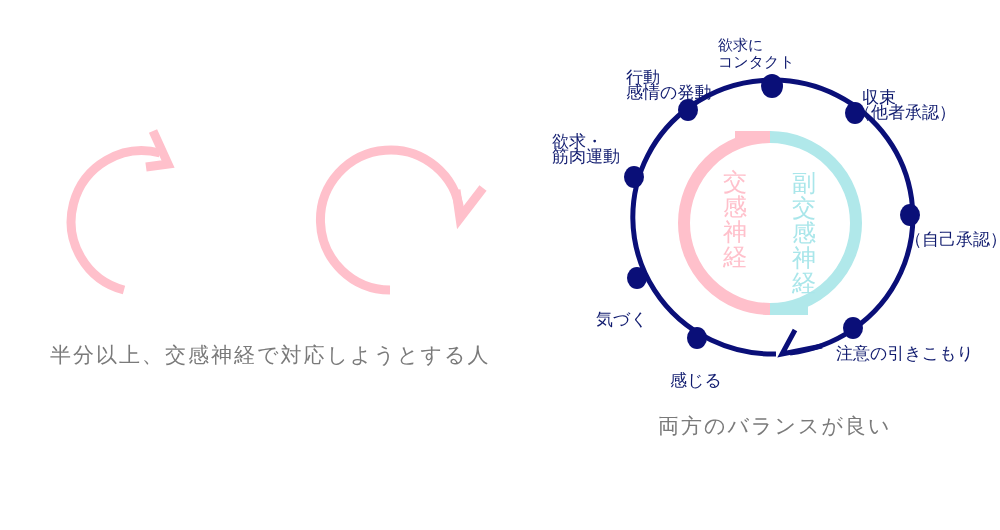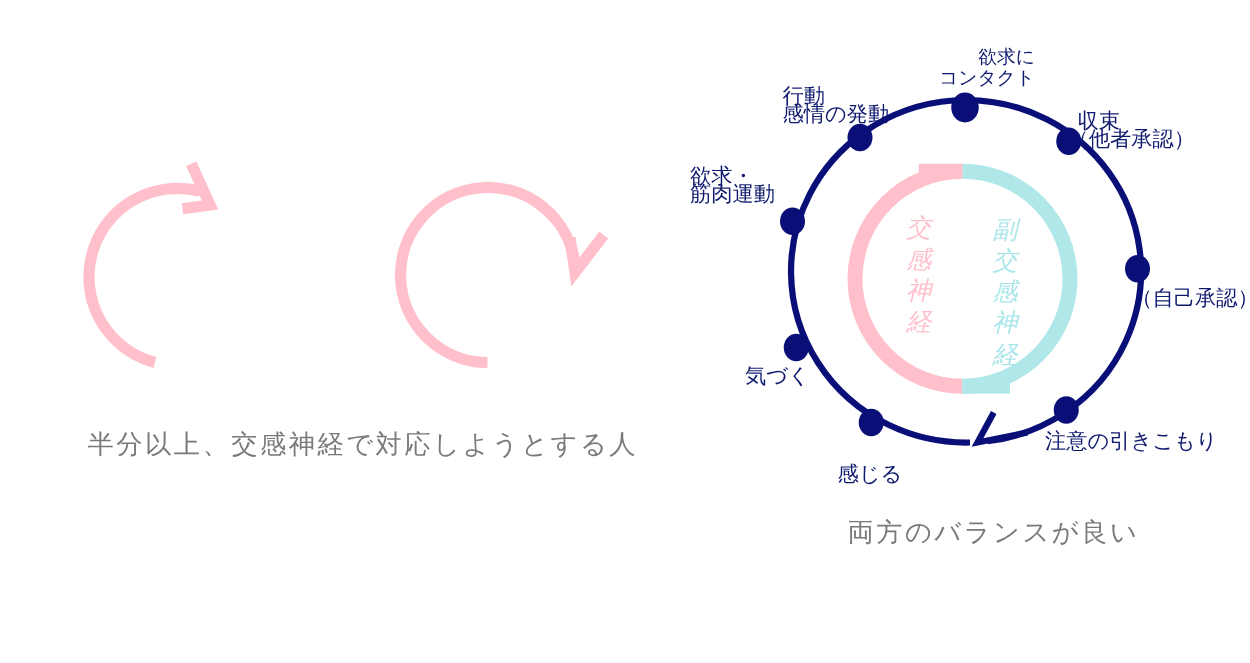--- a/index.html
+++ b/index.html
@@ -1,22 +1,22 @@
 <!DOCTYPE html>
 <html><head>
 <meta charset="utf-8">
 <style>
   html, body { margin:0; padding:0; background:#ffffff; }
   body { width:1000px; height:530px; position:relative; overflow:hidden;
          font-family:"DejaVu Sans","Liberation Sans",sans-serif; }
   svg.canvas { position:absolute; left:0; top:0; }
-  .caption { position:absolute; color:#7a7a7a; font-size:21px; letter-spacing:2px; white-space:nowrap;margin-left:20px; }
+  .caption { position:absolute; color:#7a7a7a; font-size:21px; letter-spacing:2px; white-space:nowrap; }
   .lbl { position:absolute; color:#0f1a6e; font-size:17px; line-height:15px; white-space:nowrap; }
-  .lbl-big { font-size:15px; line-height:17px; text-align:right; }
-  .vtext { position:absolute; font-size:20px; line-height:25px; width:24px; text-align:center;font-style:italic; }
+  .lbl-big { font-size:15px; line-height:17px; text-align:left; }
+  .vtext { position:absolute; font-size:24px; line-height:25px; width:24px; text-align:center; }
 </style>
 </head>
 <body>
 
 <svg class="canvas" width="1000" height="530" viewBox="0 0 1000 530">
 
   <g fill="none" stroke="#ffc0cb" stroke-width="9" stroke-linejoin="miter">
     <path d="M124,290 A70,70 0 0 1 160,153"></path>
     <path d="M153,131 L168,164 L146,167"></path>
   </g>
@@ -70,21 +70,21 @@
 </div>
 <div class="lbl" style="left:913px; top:233px;">
   <div style="margin-left:-8px;font-family:Liberation Mono, monospace;">（自己承認）</div>
 </div>
 <div class="lbl" style="left:836px; top:346px;">
   <div>注意の引きこもり</div>
 </div>
 <div class="lbl" style="left:670px; top:373px;">
   <div>感じる</div>
 </div>
-<div class="lbl" style="left:596px; top:294px;">
+<div class="lbl" style="left:596px; top:312px;">
   <div>気づく</div>
 </div>
 <div class="lbl" style="left:552px; top:134px;">
   <div>欲求・</div>
   <div>筋肉運動</div>
 </div>
 <div class="lbl" style="left:626px; top:70px;">
   <div>行動</div>
   <div>感情の発動</div>
 </div>

